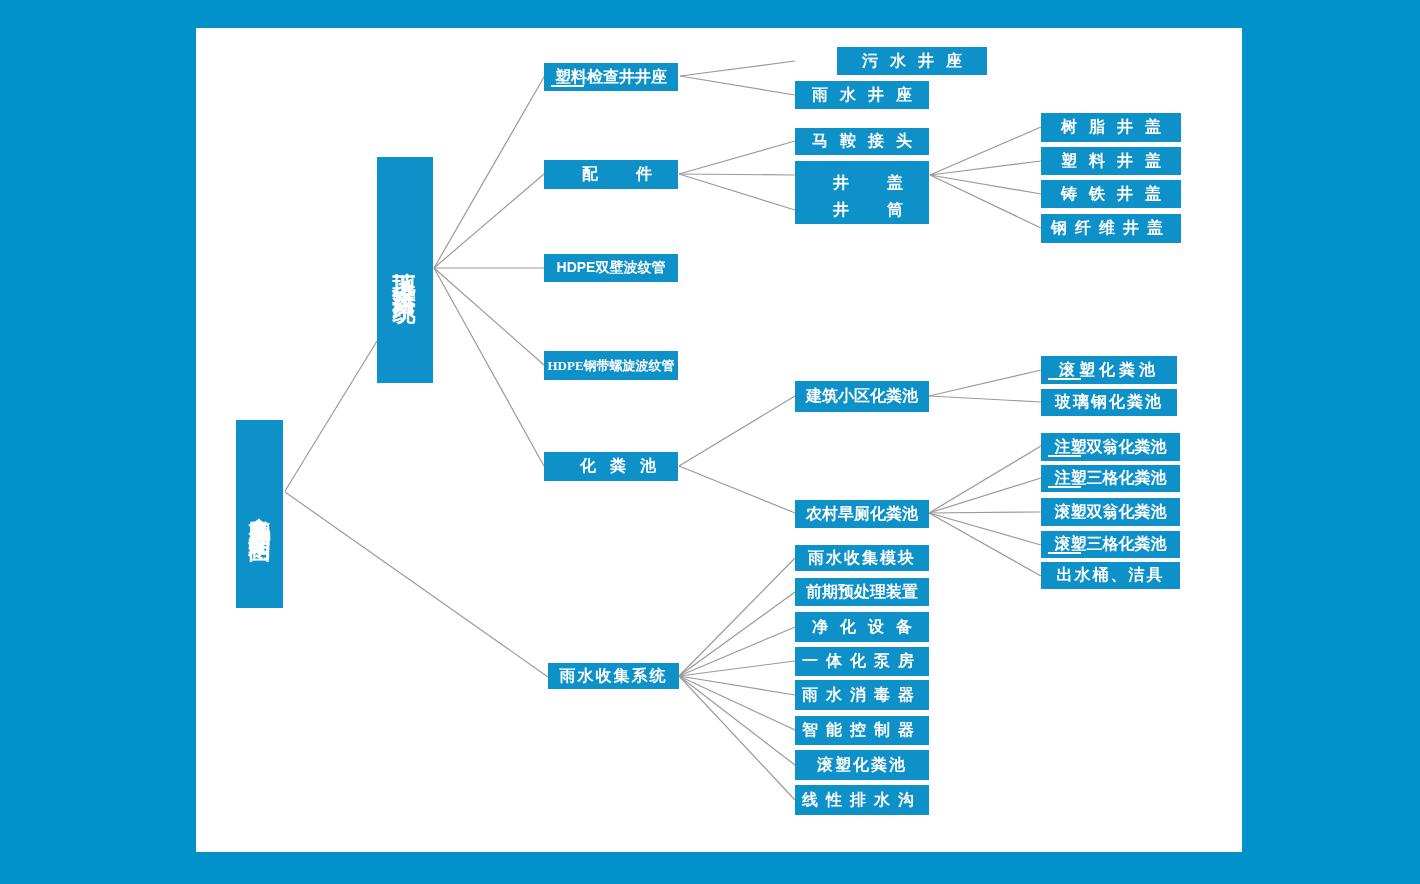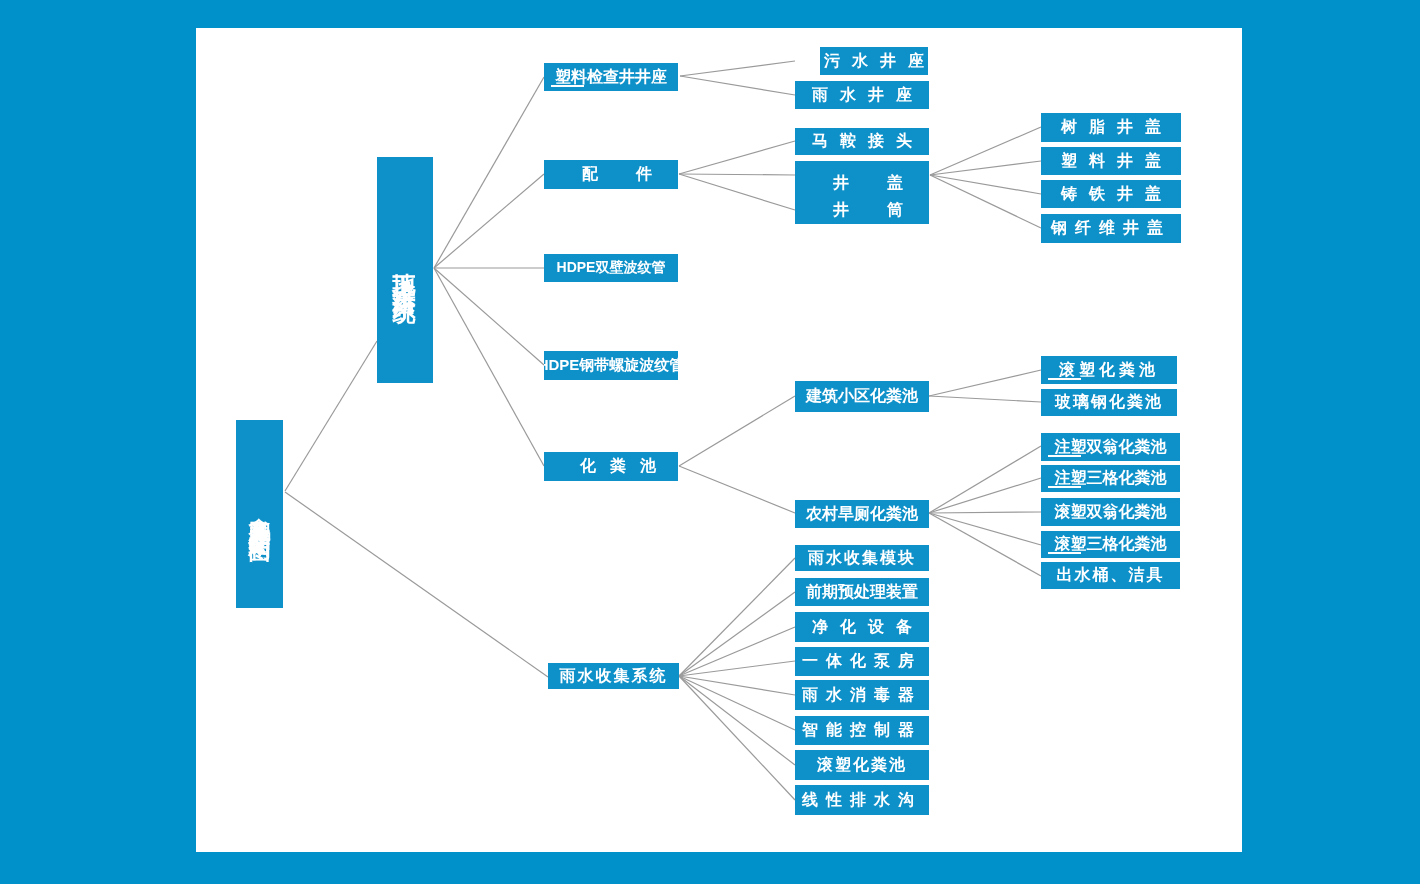--- a/index.html
+++ b/index.html
@@ -33,21 +33,21 @@
     overflow:hidden;
   }
   .node.v {
     writing-mode:vertical-rl;
     text-orientation:upright;
     letter-spacing:4px;
     font-size:22px;
   }
   .node.v.sys { font-size:23px; }
   .node.small { font-size:14px; letter-spacing:0; }
-  .node.xsmall { font-size:15px; letter-spacing:0; }
+  .node.xsmall { font-size:13px; letter-spacing:0;font-family:Liberation Serif, serif; }
   .gap2 { letter-spacing:38px; padding-left:50px; }
   .gap3 { letter-spacing:14px; padding-left:28px;text-align:center; }
   .gap4 { letter-spacing:12px; padding-left:12px; }
   .gap5 { letter-spacing:8px;  }
   .gap5s{ letter-spacing:4px;  padding-left:0; }
   .gap6 { letter-spacing:2px;  padding-left:0; }
   .u2::after {
     content:"";
     position:absolute;
     left:7px; bottom:4px;
@@ -110,21 +110,21 @@
 
 <div class="node v sys" style="left:377px;top:157px;width:56px;height:226px">地下排水排污系统</div>
 
 <div class="node u2" style="left:544px;top:63px;width:134px;height:28px">塑料检查井井座</div>
 <div class="node gap2" style="left:544px;top:160px;width:134px;height:29px">配件</div>
 <div class="node small" style="left:544px;top:254px;width:134px;height:28px">HDPE双壁波纹管</div>
 <div class="node xsmall" style="left:544px;top:351px;width:134px;height:29px">HDPE钢带螺旋波纹管</div>
 <div class="node gap3" style="left:544px;top:452px;width:134px;height:29px">化粪池</div>
 <div class="node gap6" style="left:548px;top:663px;width:131px;height:26px">雨水收集系统</div>
 
-<div class="node gap4" style="left:820px;top:47px;width:108px;height:28px">污水井座</div>
+<div class="node gap4" style="left:837px;top:47px;width:150px;height:28px">污水井座</div>
 <div class="node gap4" style="left:795px;top:81px;width:134px;height:28px">雨水井座</div>
 
 <div class="node gap4" style="left:795px;top:128px;width:134px;height:27px">马鞍接头</div>
 <div class="node gap2" style="left:795px;top:161px;width:134px;height:44px">井盖</div>
 <div class="node gap2" style="left:795px;top:196px;width:134px;height:28px">井筒</div>
 
 <div class="node gap4" style="left:1041px;top:113px;width:140px;height:29px">树脂井盖</div>
 <div class="node gap4" style="left:1041px;top:147px;width:140px;height:28px">塑料井盖</div>
 <div class="node gap4" style="left:1041px;top:180px;width:140px;height:28px">铸铁井盖</div>
 <div class="node gap5" style="left:1041px;top:214px;width:140px;height:29px">钢纤维井盖</div>

